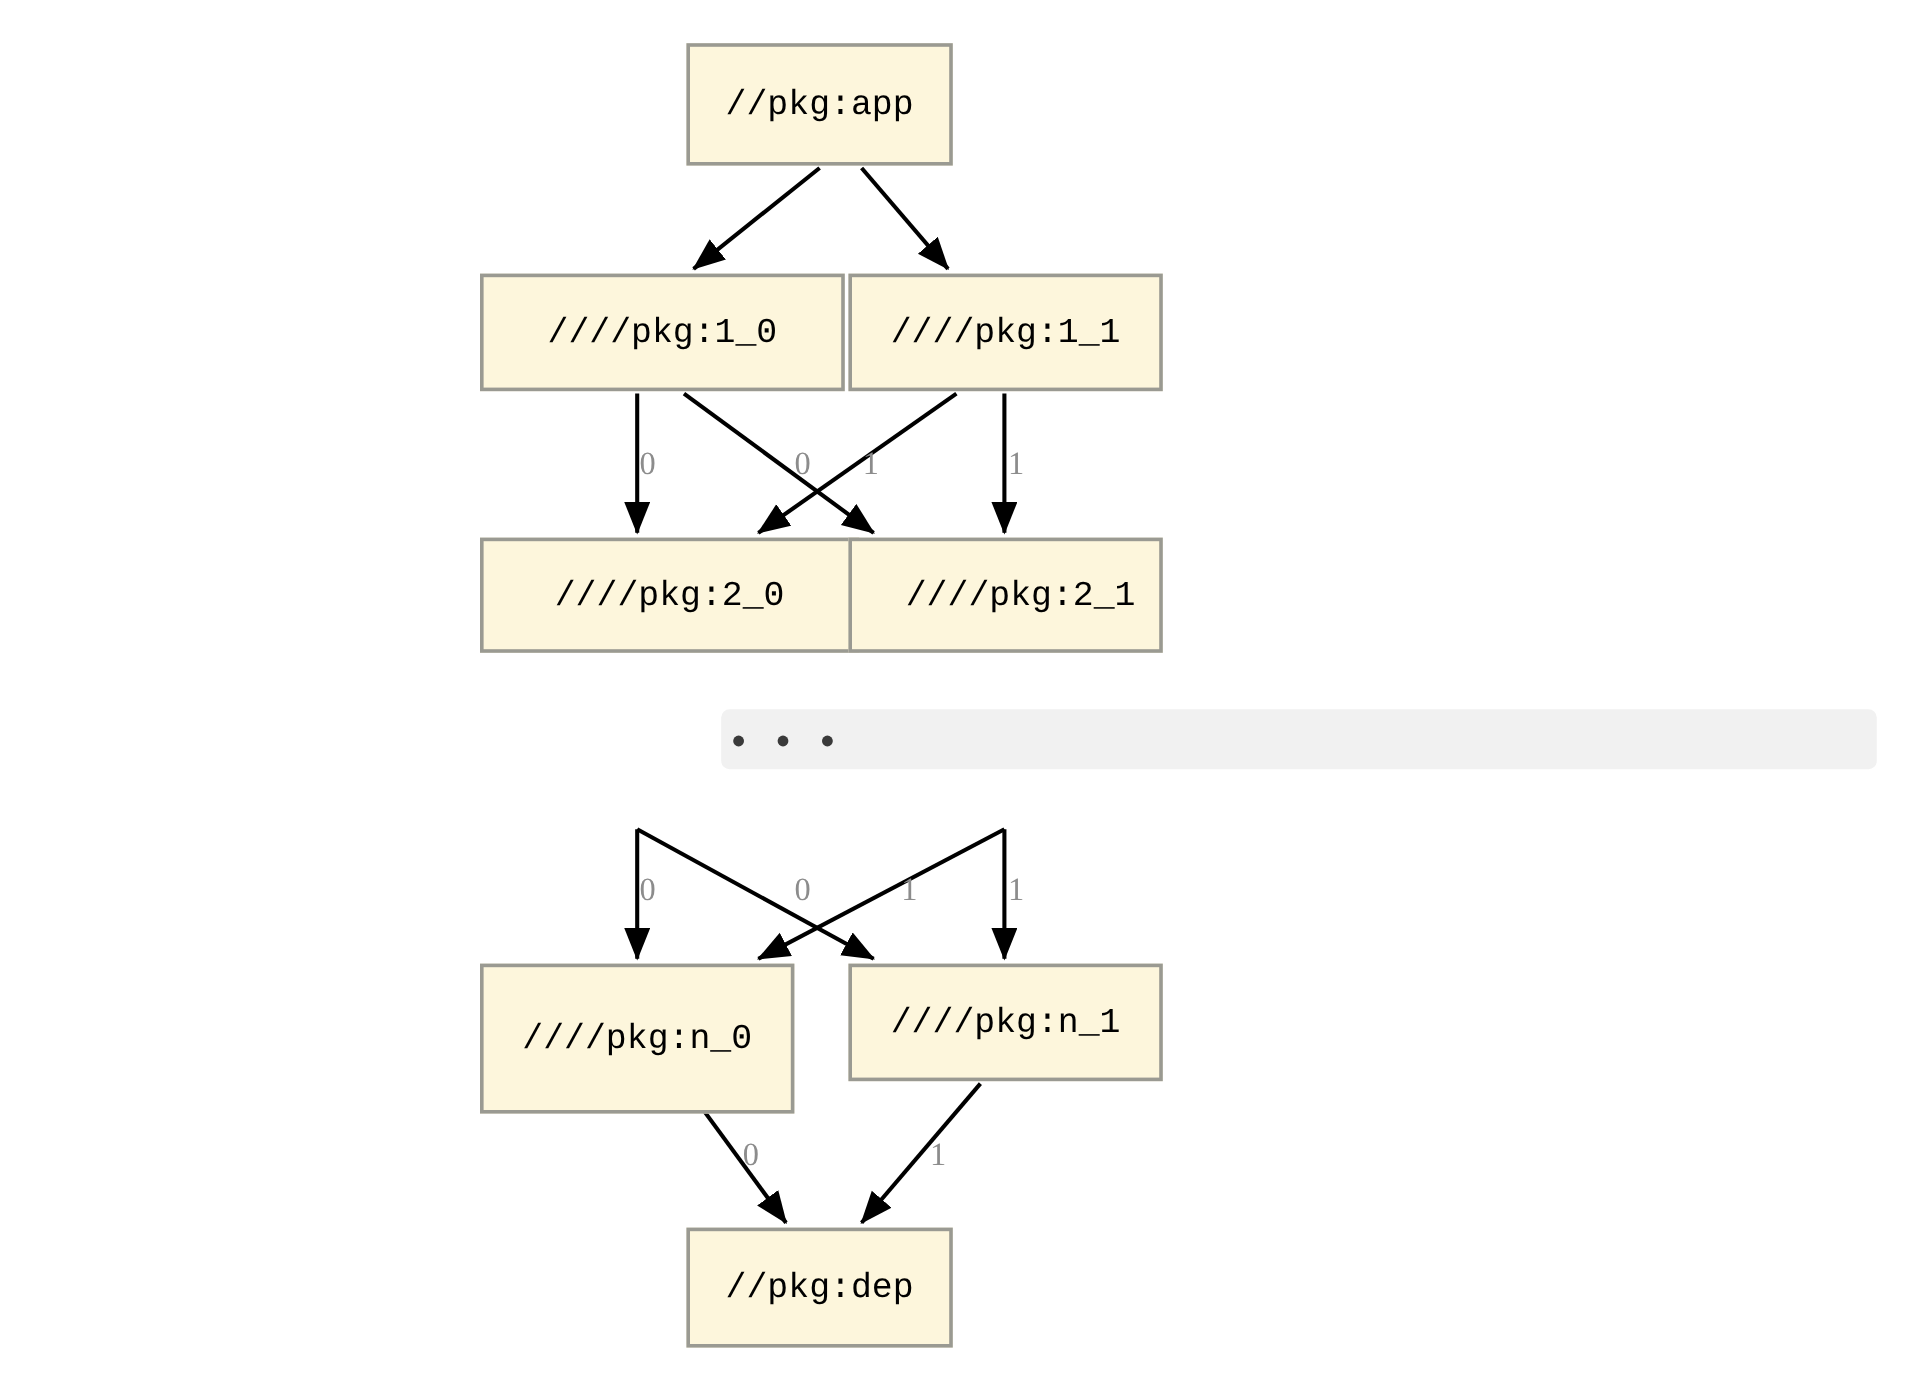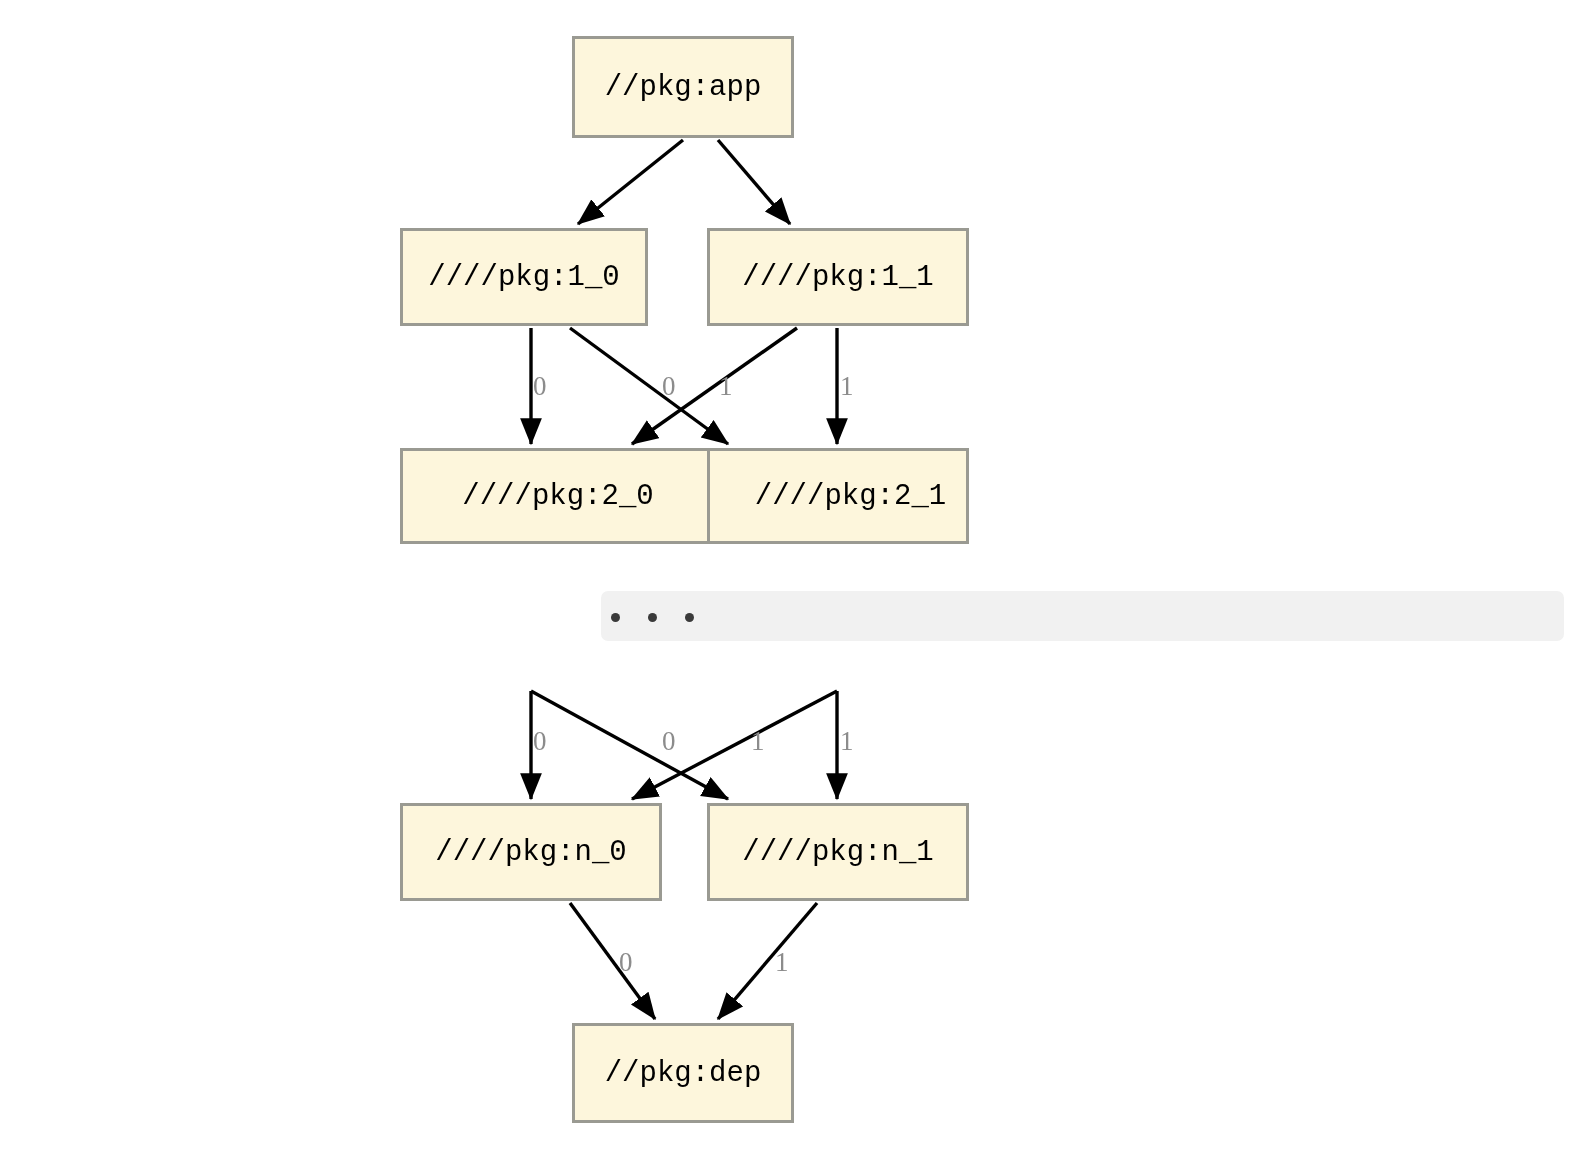--- a/index.html
+++ b/index.html
@@ -98,33 +98,33 @@
         <line x1="837" y1="691" x2="837" y2="799" stroke="#000000" stroke-width="3.4" marker-end="url(#arrowhead)"></line>
         <line x1="570" y1="903" x2="655" y2="1019" stroke="#000000" stroke-width="3.4" marker-end="url(#arrowhead)"></line>
         <line x1="817" y1="903" x2="718" y2="1019" stroke="#000000" stroke-width="3.4" marker-end="url(#arrowhead)"></line>
       </g>
   </svg>
 
   <div id="nodes-layer">
       <div class="node-box" style="left: 572px; top: 36px; width: 222px; height: 102px; background: rgb(253, 246, 220); border-color: rgb(154, 154, 146);">
         <span class="node-label">//pkg:app</span>
       </div>
-      <div class="node-box" style="left: 400px; top: 228px; width: 248px; height: 98px; background: rgb(253, 246, 220); border-color: rgb(154, 154, 146);">
+      <div class="node-box" style="left: 400px; top: 228px; width: 304px; height: 98px; background: rgb(253, 246, 220); border-color: rgb(154, 154, 146);">
         <span class="node-label">////pkg:1_0</span>
       </div>
       <div class="node-box" style="left: 707px; top: 228px; width: 262px; height: 98px; background: rgb(253, 246, 220); border-color: rgb(154, 154, 146);">
         <span class="node-label">////pkg:1_1</span>
       </div>
       <div class="node-box" style="left: 400px; top: 448px; width: 316px; height: 96px; background: rgb(253, 246, 220); border-color: rgb(154, 154, 146);">
         <span class="node-label">////pkg:2_0</span>
       </div>
       <div class="node-box" style="left: 707px; top: 448px; width: 262px; height: 96px; background: rgb(253, 246, 220); border-color: rgb(154, 154, 146); padding-left: 25px;">
         <span class="node-label">////pkg:2_1</span>
       </div>
-      <div class="node-box" style="left: 400px; top: 803px; width: 262px; height: 98px; background: rgb(253, 246, 220); border-color: rgb(154, 154, 146);">
+      <div class="node-box" style="left: 400px; top: 803px; width: 262px; height: 125px; background: rgb(253, 246, 220); border-color: rgb(154, 154, 146);">
         <span class="node-label">////pkg:n_0</span>
       </div>
       <div class="node-box" style="left: 707px; top: 803px; width: 262px; height: 98px; background: rgb(253, 246, 220); border-color: rgb(154, 154, 146);">
         <span class="node-label">////pkg:n_1</span>
       </div>
       <div class="node-box" style="left: 572px; top: 1023px; width: 222px; height: 100px; background: rgb(253, 246, 220); border-color: rgb(154, 154, 146);">
         <span class="node-label">//pkg:dep</span>
       </div>
     </div>
   <div id="labels-layer">

